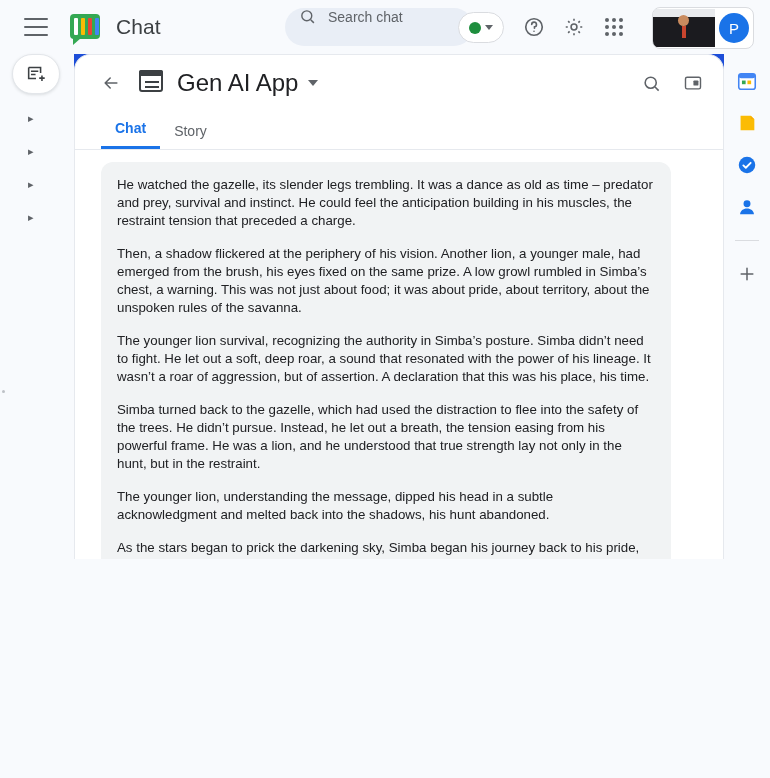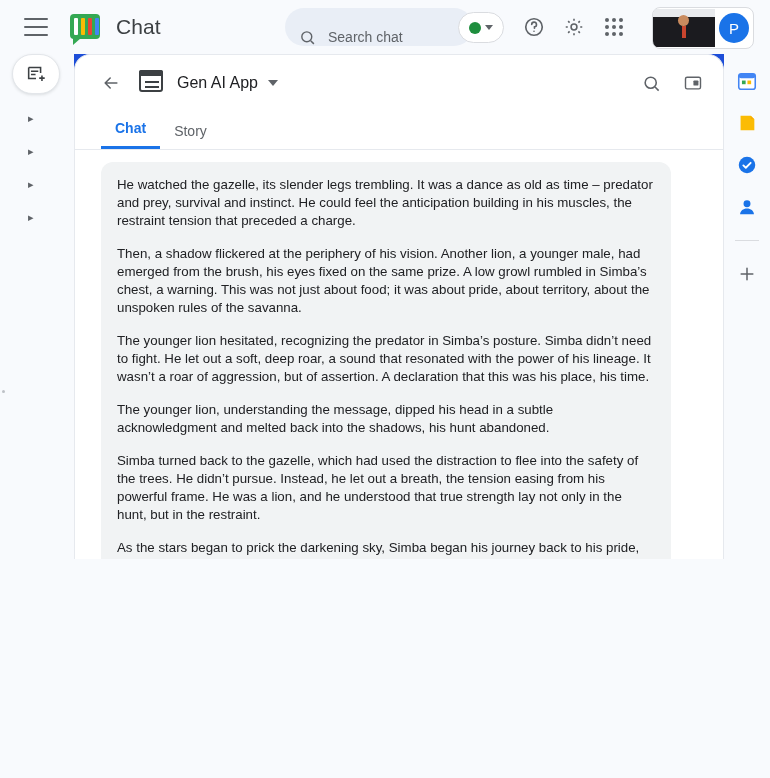--- a/index.html
+++ b/index.html
@@ -68,21 +68,21 @@
     position: absolute;
     left: 285px; top: 8px;
     width: 160px;
   }
   .searchbox {
     width: 160px;
     height: 38px;
     background: #e9eef6;
     border-radius: 20px;
     display: flex;
-    align-items: flex-end;
+    align-items: flex-start;
     padding: 0 14px;
     box-sizing: content-box;
   }
   .searchbox .sicon { color:#5f6368; font-size:16px; margin-right:10px; display:flex; }
   .searchbox input {
     border: none; outline: none; background: transparent;
     font-size: 14px; color: #3c4043; width: 132px;
     font-family: "Liberation Sans", sans-serif;
   }
   .searchbox input::placeholder { color:#5f6368; }
@@ -189,21 +189,21 @@
   .back-arrow { width:32px;height:32px;display:flex;align-items:center;justify-content:center;color:#5f6368;cursor:pointer;font-size:20px;margin-left:8px;}
   .room-emoji {
     width: 26px; height: 26px; margin-left: 12px;
     position: relative;
   }
   .cal-icon { width:24px; height:22px; border:2px solid #3c4043; border-radius:3px; position:relative; box-sizing:border-box;}
   .cal-icon:before { content:""; position:absolute; left:-2px; top:-2px; width:24px; height:6px; background:#3c4043; border-radius:2px 2px 0 0;}
   .cal-icon:after { content:""; position:absolute; left:4px; top:9px; width:14px; height:2px; background:#3c4043; box-shadow: 0 5px 0 #3c4043;}
   .room-title {
     margin-left: 12px;
-    font-size: 16px;
+    font-size: 24px;
     color: #202124;
   }
   .title-caret {
     margin-left: 10px; width:0;height:0;
     border-left:5px solid transparent;border-right:5px solid transparent;border-top:6px solid #5f6368;
     cursor: pointer;
   }
   .header-right { position:absolute; right:14px; top:12px; display:flex; gap:10px; }
   .tabs {
     display: flex;
@@ -474,23 +474,23 @@
 
     <div class="tabs">
       <div class="tab active">Chat</div>
       <div class="tab">Story</div>
     </div>
 
     <div class="messages">
       <div class="bubble-big">
         <p>He watched the gazelle, its slender legs trembling. It was a dance as old as time – predator and prey, survival and instinct. He could feel the anticipation building in his muscles, the restraint tension that preceded a charge.</p>
         <p>Then, a shadow flickered at the periphery of his vision. Another lion, a younger male, had emerged from the brush, his eyes fixed on the same prize. A low growl rumbled in Simba’s chest, a warning. This was not just about food; it was about pride, about territory, about the unspoken rules of the savanna.</p>
-        <p>The younger lion hesitated, recognizing the predator in Simba’s posture. Simba didn’t need to fight. He let out a soft, deep roar, a sound that resonated with the power of his lineage. It wasn’t a roar of aggression, but of assertion. A declaration that this was his place, his time.</p>
+        <p>The younger lion survival, recognizing the authority in Simba’s posture. Simba didn’t need to fight. He let out a soft, deep roar, a sound that resonated with the power of his lineage. It wasn’t a roar of aggression, but of assertion. A declaration that this was his place, his time.</p>
+        <p>Simba turned back to the gazelle, which had used the distraction to flee into the safety of the trees. He didn’t pursue. Instead, he let out a breath, the tension easing from his powerful frame. He was a lion, and he understood that true strength lay not only in the hunt, but in the restraint.</p>
         <p>The younger lion, understanding the message, dipped his head in a subtle acknowledgment and melted back into the shadows, his hunt abandoned.</p>
-        <p>Simba turned back to the gazelle, which had used the distraction to flee into the safety of the trees. He didn’t pursue. Instead, he let out a breath, the tension easing from his powerful frame. He was a lion, and he understood that true strength lay not only in the hunt, but in the restraint.</p>
         <p>As the stars began to prick the darkening sky, Simba began his journey back to his pride, the scent of his family a welcome beacon. The savanna was a harsh mistress, but he was its son, and he was ready. The moon, a silver crescent, rose above the horizon, casting its gentle light on the silent, watchful king-in-waiting.</p>
       </div>
 
       <div class="chip">
         <span class="check">✓</span>
         <span>Story is fully controlled</span>
       </div>
 
       <div style="height:0;"></div>
       <div class="bubble-small">All done, I hope you like it!</div>

